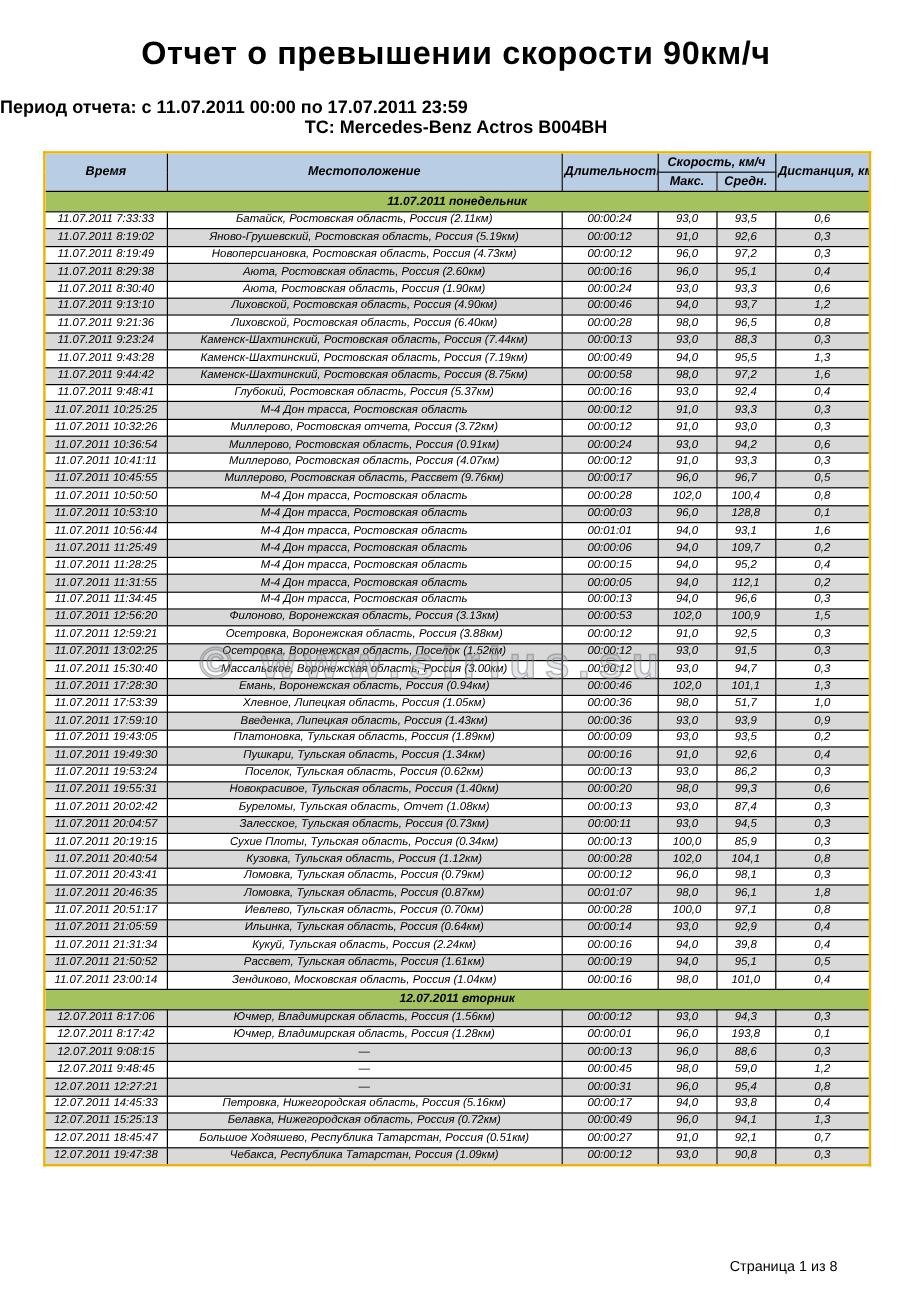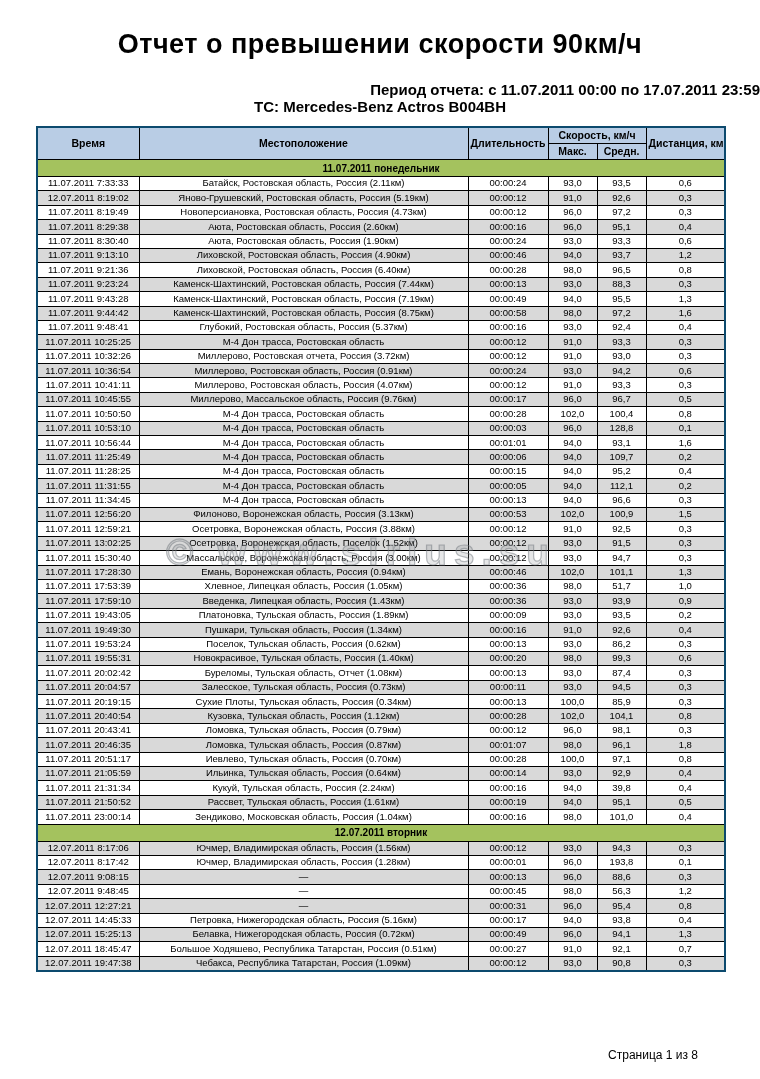--- a/index.html
+++ b/index.html
@@ -12,38 +12,38 @@
     overflow: hidden;
   }
   .title {
     text-align: center;
     font-weight: bold;
     font-size: 27px;
     padding-top: 29px;
     letter-spacing: 0.5px;
   }
   .subtitle {
-    text-align: right;
+    text-align: left;
     font-weight: bold;
     font-size: 15px;
     margin-top: 21px;
-    padding-left: 40px;
   }
   .vehicle {
     text-align: center;
     font-weight: bold;
     font-size: 15px;
   }
   table.report {
     border-collapse: collapse;
     table-layout: fixed;
     width: 688px;
     margin: 11px 0 0 36px;
-    border: 2px solid #0c4a6e;
+    border: 2px solid #eab308;
     font-size: 9.5px;
+    font-style: italic;
   }
   table.report th, table.report td {
     border: 1px solid #000;
     text-align: center;
     vertical-align: middle;
     padding: 0 2px;
     line-height: 1.1;
     overflow: hidden;
     white-space: nowrap;
   }
@@ -115,21 +115,21 @@
       </tr>
       <tr>
         <td>11.07.2011 7:33:33</td>
         <td>Батайск, Ростовская область, Россия (2.11км)</td>
         <td>00:00:24</td>
         <td>93,0</td>
         <td>93,5</td>
         <td>0,6</td>
       </tr>
       <tr class="stripe">
-        <td>12.07.2011 8:19:02</td>
+        <td>11.07.2011 8:19:02</td>
         <td>Яново-Грушевский, Ростовская область, Россия (5.19км)</td>
         <td>00:00:12</td>
         <td>91,0</td>
         <td>92,6</td>
         <td>0,3</td>
       </tr>
       <tr>
         <td>11.07.2011 8:19:49</td>
         <td>Новоперсиановка, Ростовская область, Россия (4.73км)</td>
         <td>00:00:12</td>
@@ -228,21 +228,21 @@
       <tr>
         <td>11.07.2011 10:41:11</td>
         <td>Миллерово, Ростовская область, Россия (4.07км)</td>
         <td>00:00:12</td>
         <td>91,0</td>
         <td>93,3</td>
         <td>0,3</td>
       </tr>
       <tr class="stripe">
         <td>11.07.2011 10:45:55</td>
-        <td>Миллерово, Массальское область, Россия (9.76км)</td>
+        <td>Миллерово, Ростовская область, Рассвет (9.76км)</td>
         <td>00:00:17</td>
         <td>96,0</td>
         <td>96,7</td>
         <td>0,5</td>
       </tr>
       <tr>
         <td>11.07.2011 10:50:50</td>
         <td>М-4 Дон трасса, Ростовская область</td>
         <td>00:00:28</td>
         <td>102,0</td>
@@ -498,21 +498,21 @@
         <td>00:00:13</td>
         <td>96,0</td>
         <td>88,6</td>
         <td>0,3</td>
       </tr>
       <tr>
         <td>12.07.2011 9:48:45</td>
         <td>—</td>
         <td>00:00:45</td>
         <td>98,0</td>
-        <td>56,3</td>
+        <td>59,0</td>
         <td>1,2</td>
       </tr>
       <tr class="stripe">
         <td>12.07.2011 12:27:21</td>
         <td>—</td>
         <td>00:00:31</td>
         <td>96,0</td>
         <td>95,4</td>
         <td>0,8</td>
       </tr>

